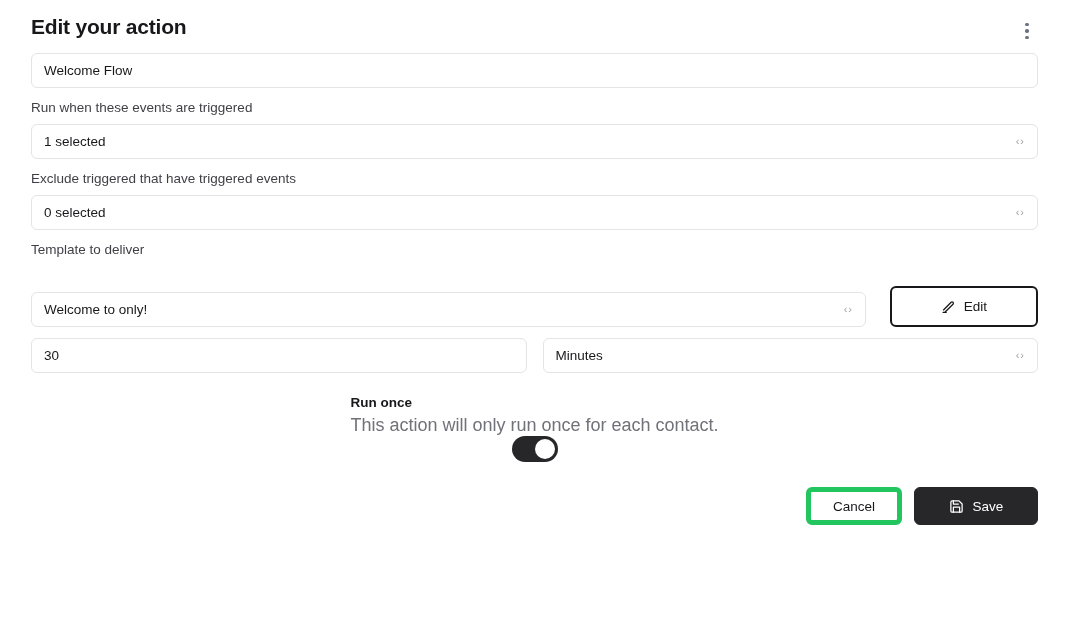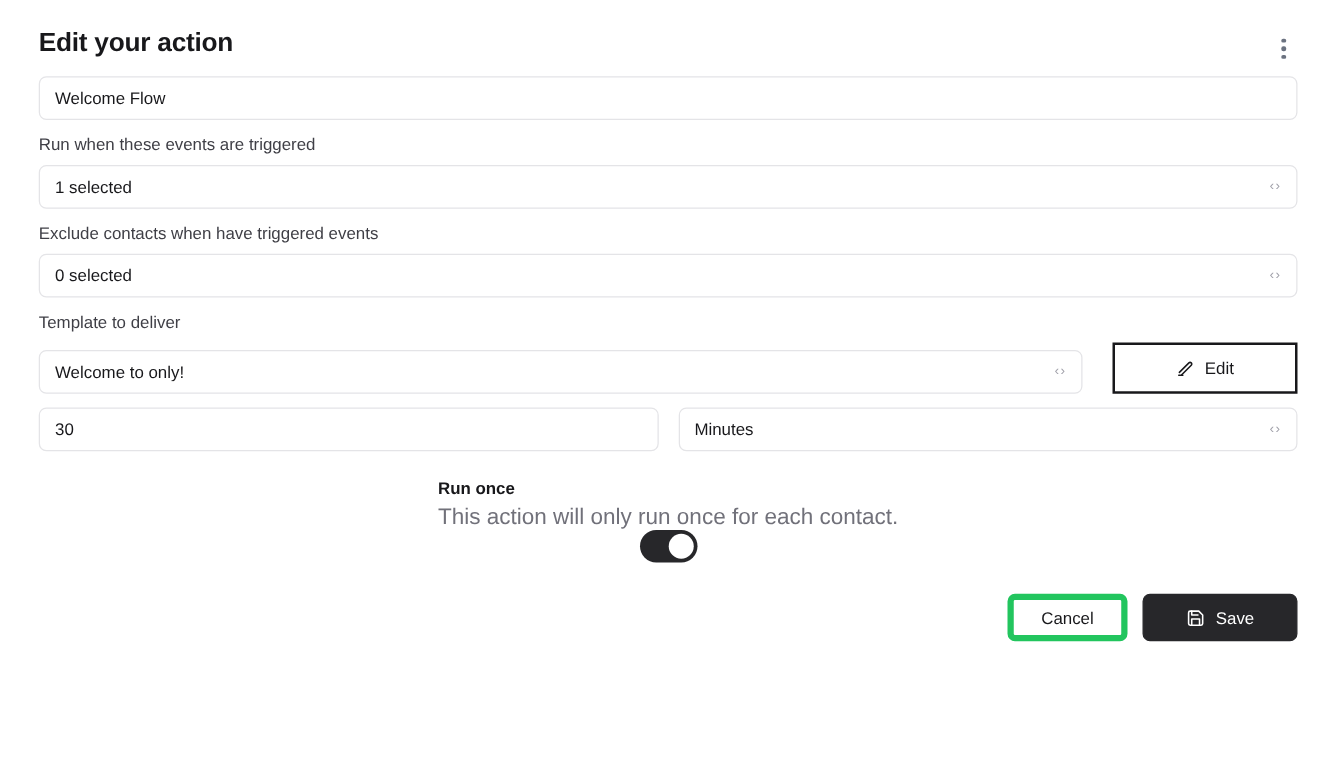--- a/index.html
+++ b/index.html
@@ -10,21 +10,21 @@
     height: 618px;
     background: #ffffff;
     font-family: "Liberation Sans", sans-serif;
     -webkit-font-smoothing: antialiased;
   }
   .page {
     position: relative;
     width: 1069px;
     height: 618px;
     background: #ffffff;
-    padding: 8px 31px;
+    padding: 0 31px;
   }
 
   
   .header {
     display: flex;
     align-items: flex-start;
     justify-content: space-between;
     padding-top: 13px;
     height: 42px;
   }
@@ -110,31 +110,32 @@
     align-items: flex-end;
     gap: 24px;
   }
   .row-split .grow { flex: 1 1 auto; min-width: 0; }
 
   .edit-btn {
     flex: 0 0 auto;
     width: 148px;
     height: 41px;
     border: 2px solid #18181b;
-    border-radius: 0;
+    border-radius: 6px;
     background: #ffffff;
     color: #18181b;
     font-size: 13.5px;
     font-family: "Liberation Sans", sans-serif;
     display: inline-flex;
     align-items: center;
     justify-content: center;
     gap: 8px;
     cursor: pointer;
     padding: 0;
+    margin-top: 20px;
   }
 
   
   .row-two {
     display: flex;
     gap: 16px;
   }
   .row-two > * { flex: 1 1 0; min-width: 0; }
 
   
@@ -236,21 +237,21 @@
 
   <div class="field">
     <label class="field-label">Run when these events are triggered</label>
     <div class="control">
       <span class="value">1 selected</span>
       <span class="chev">‹›</span>
     </div>
   </div>
 
   <div class="field">
-    <label class="field-label">Exclude contacts when have triggered events</label>
+    <label class="field-label">Exclude triggered that have triggered events</label>
     <div class="control">
       <span class="value">0 selected</span>
       <span class="chev">‹›</span>
     </div>
   </div>
 
   <div class="field">
     <label class="field-label">Template to deliver</label>
     <div class="row-split">
       <div class="grow">

